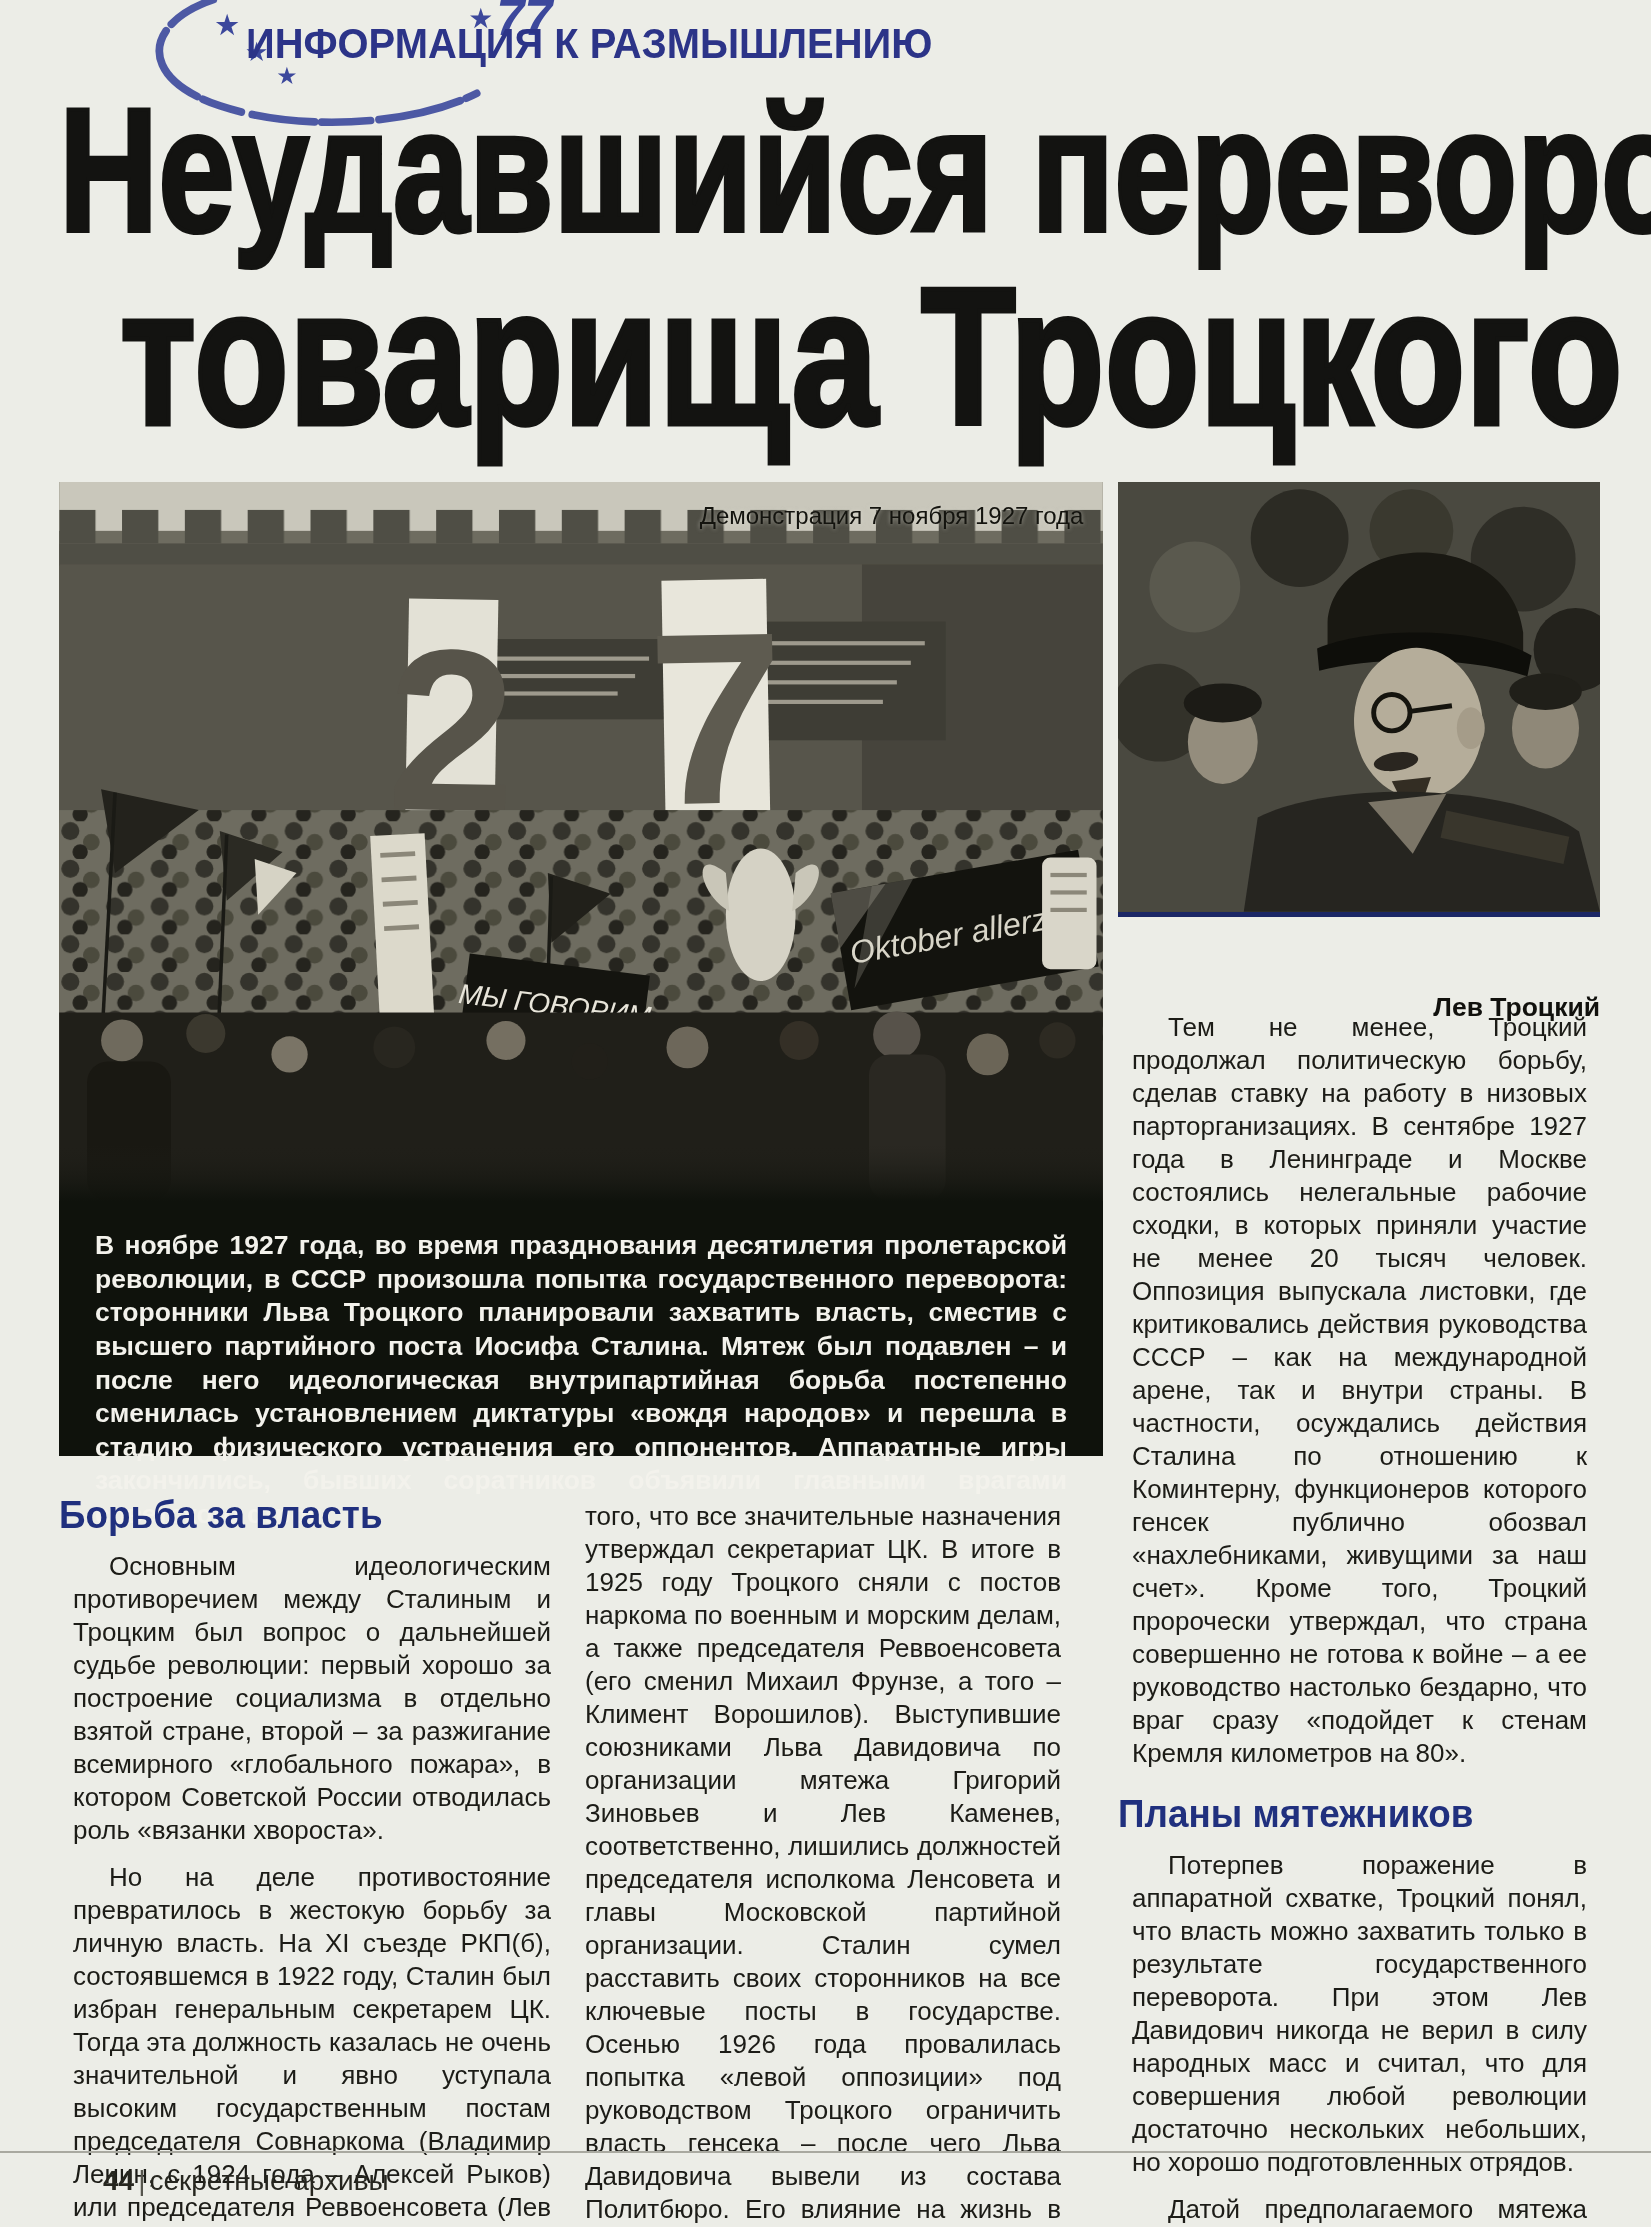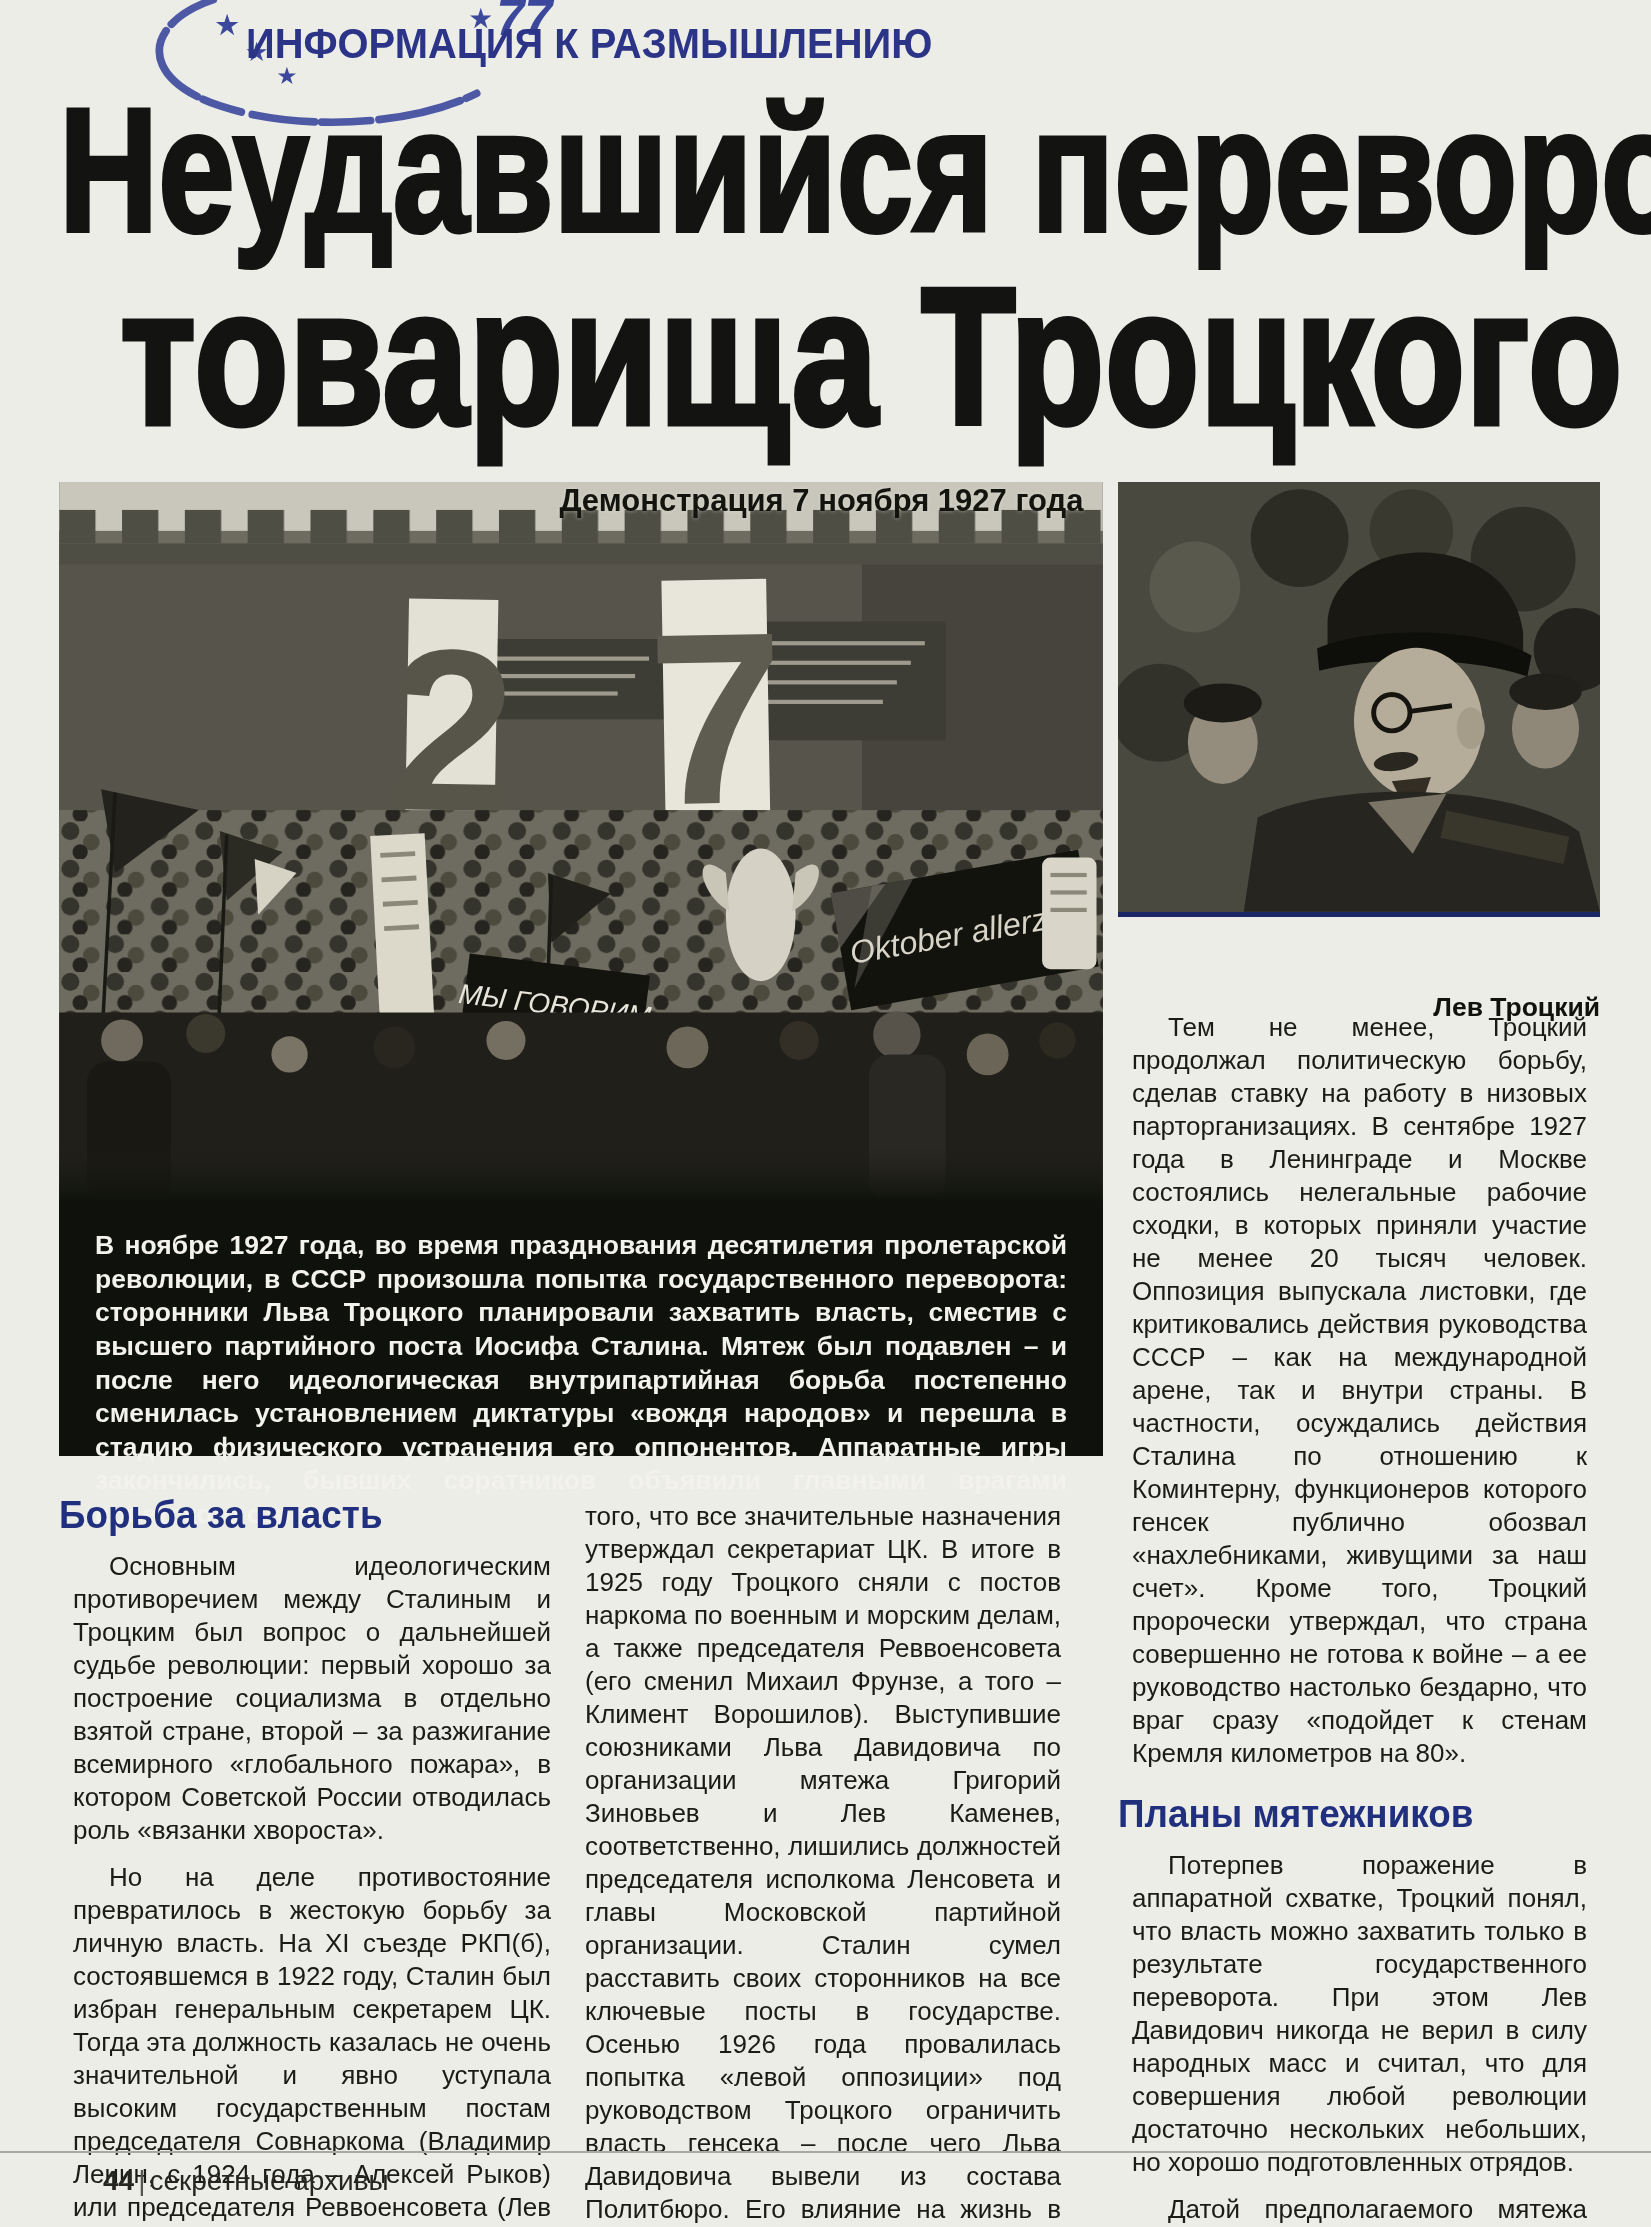--- a/index.html
+++ b/index.html
@@ -25,22 +25,22 @@
   }
   .title1 { left:59px; top:82px; font-size:176px; transform:scaleX(0.78); }
   .title2 { left:120px; top:260px; font-size:194px; transform:scaleX(0.80); -webkit-text-stroke:4.9px #131311; }
 
   
   .demo-photo {
     position:absolute; left:59px; top:482px; width:1044px; height:719px;
     background:#6e6c60; overflow:hidden;
   }
   .demo-caption {
-    position:absolute; top:1px; right:19.6px;
-    font-size:31px; font-weight:bold; color:#14140f;
+    position:absolute; top:20px; right:19.6px;
+    font-size:24px; font-weight:normal; color:#14140f;
     text-shadow:0 0 4.2px rgba(230,228,218,0.55);
   }
   .lead-block {
     position:absolute; left:59px; top:1201px; width:1044px; height:255px;
     background:#0f120c; box-sizing:border-box;
     padding:28px 36px 21px 36px;
     color:#f3f2ec; font-size:26.5px; font-weight:bold;
     line-height:1.27; text-align:justify;
   }
 

